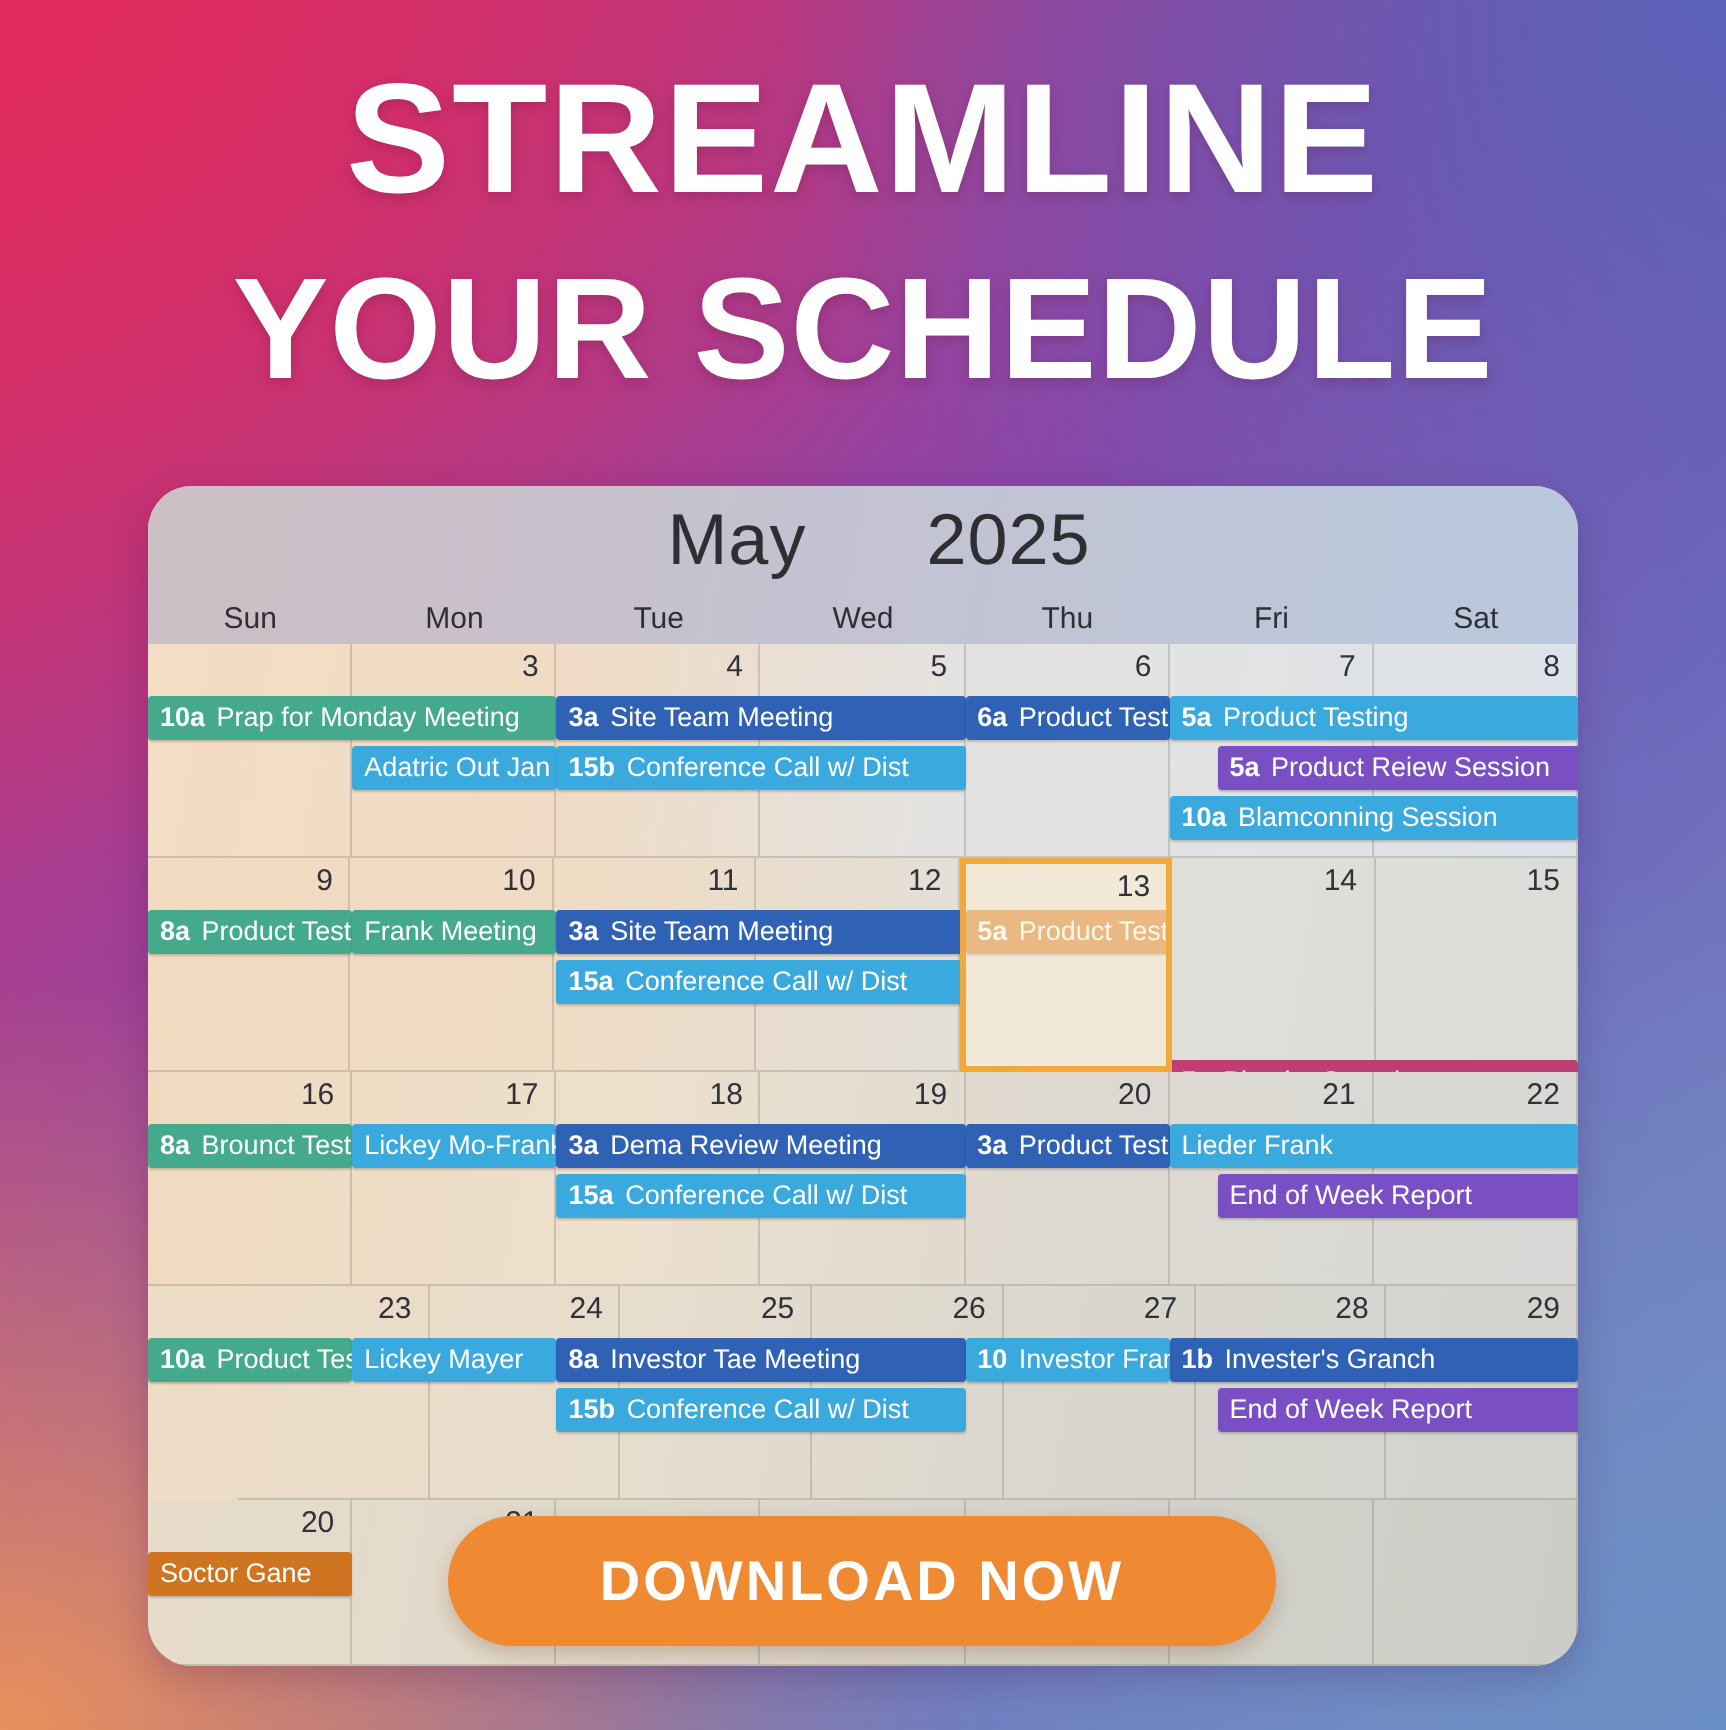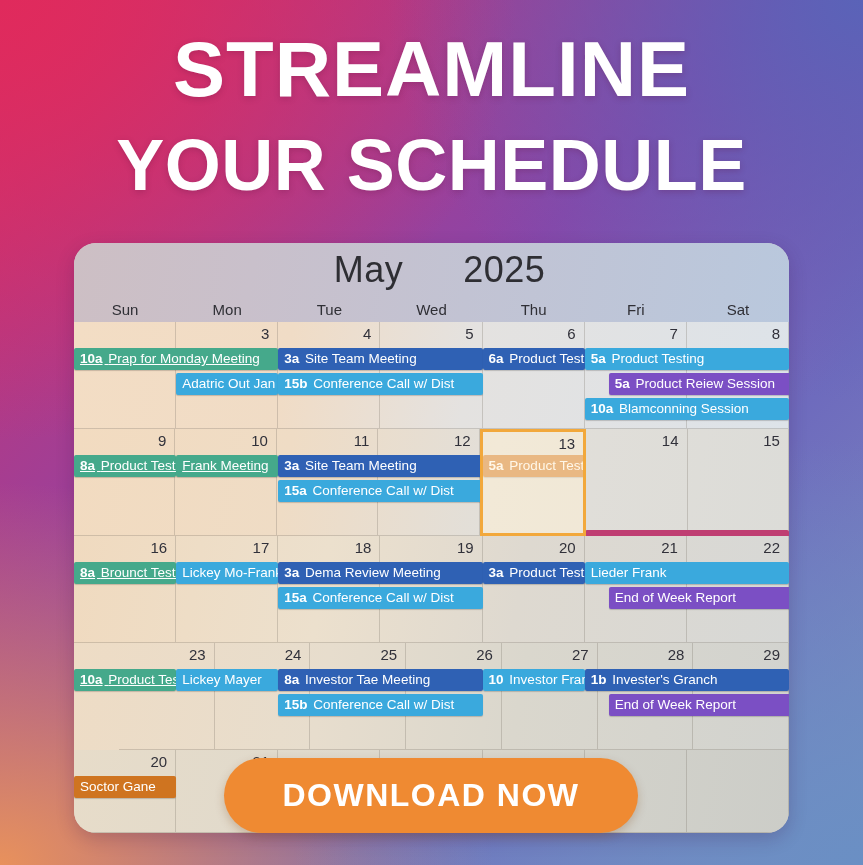--- a/index.html
+++ b/index.html
@@ -143,38 +143,38 @@
     white-space: nowrap;
     overflow: hidden;
     border-radius: 2px;
     pointer-events: auto;
     box-shadow: 0 1px 1px rgba(0,0,0,0.18);
   }
   .evt b {
     font-weight: 700;
     margin-right: 2px;
   }
-  .c-green  { background: #45a98b; text-decoration: underline; }
+  .c-green  { background: #45a98b; }
   .c-blue   { background: #3aa9dd; }
   .c-navy   { background: #2f61b4; }
   .c-purple { background: #7b4fc4; margin-left: 24px; }
   .c-magenta{ background: #bf3e72; }
   .c-orange { background: #cf7420; }
 
   
   .cta {
     position: absolute;
     left: 224px;
     top: 758px;
     width: 414px;
-    height: 75px;
+    height: 65px;
     border-radius: 38px;
     background: #ef8a32;
     color: #ffffff;
-    font-size: 32px;
+    font-size: 28px;
     font-weight: 700;
     letter-spacing: 1.5px;
     display: flex;
     align-items: center;
     justify-content: center;
     box-shadow: 0 4px 10px rgba(120,60,10,0.25);
     cursor: pointer;
     border: none;
     font-family: "Liberation Sans", sans-serif;
   }

